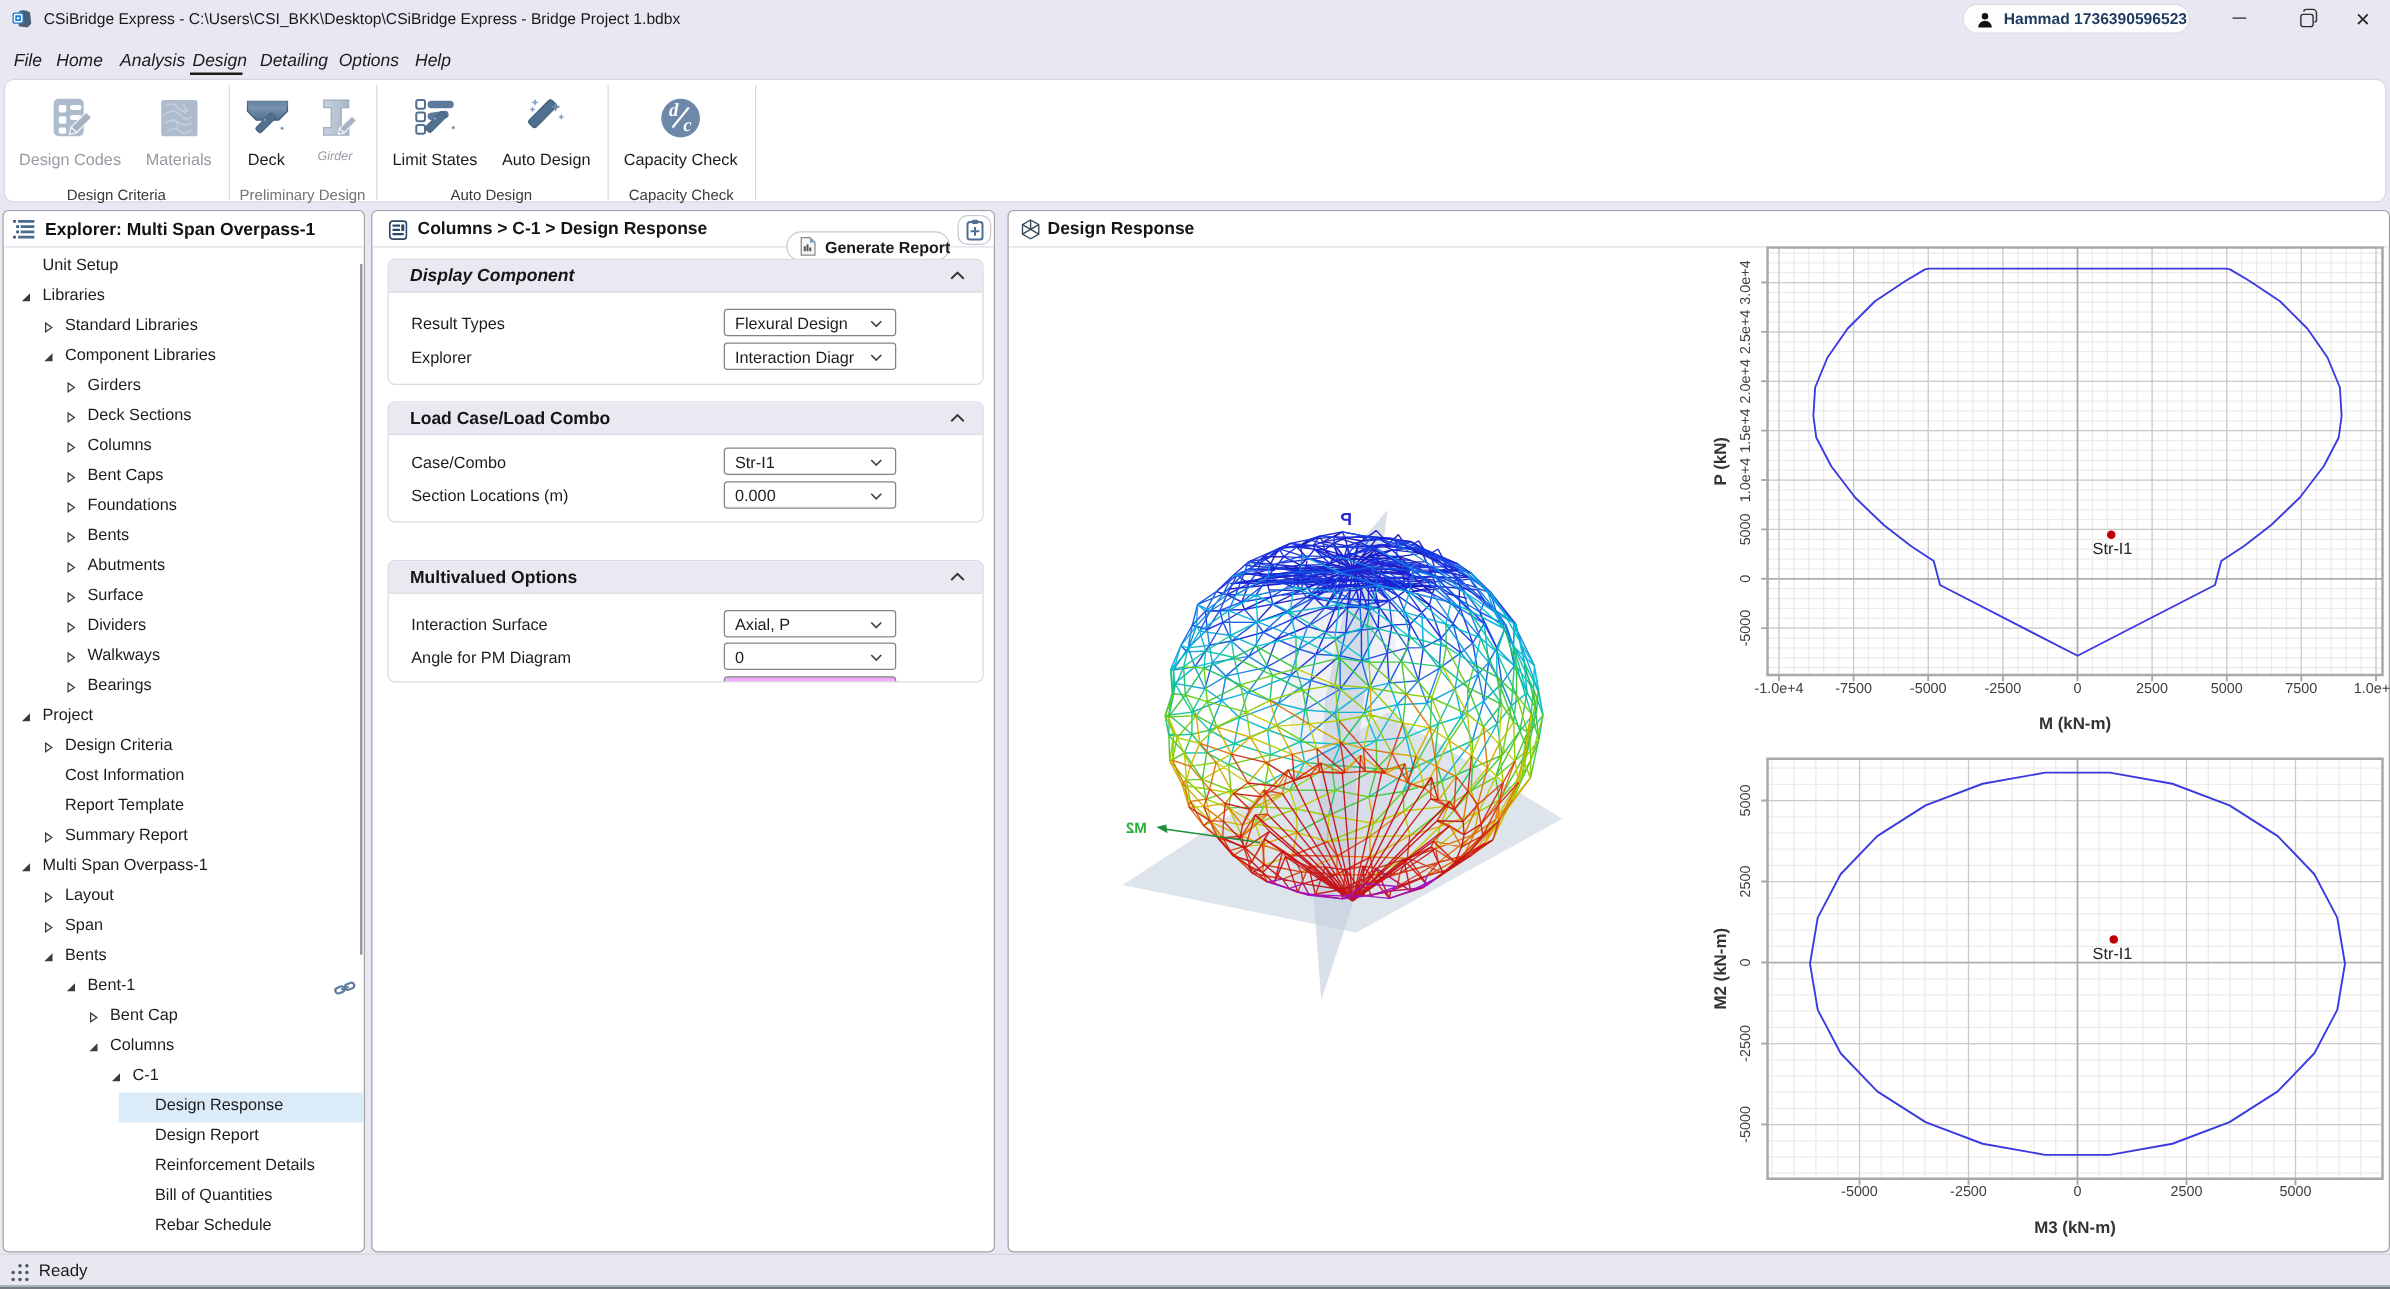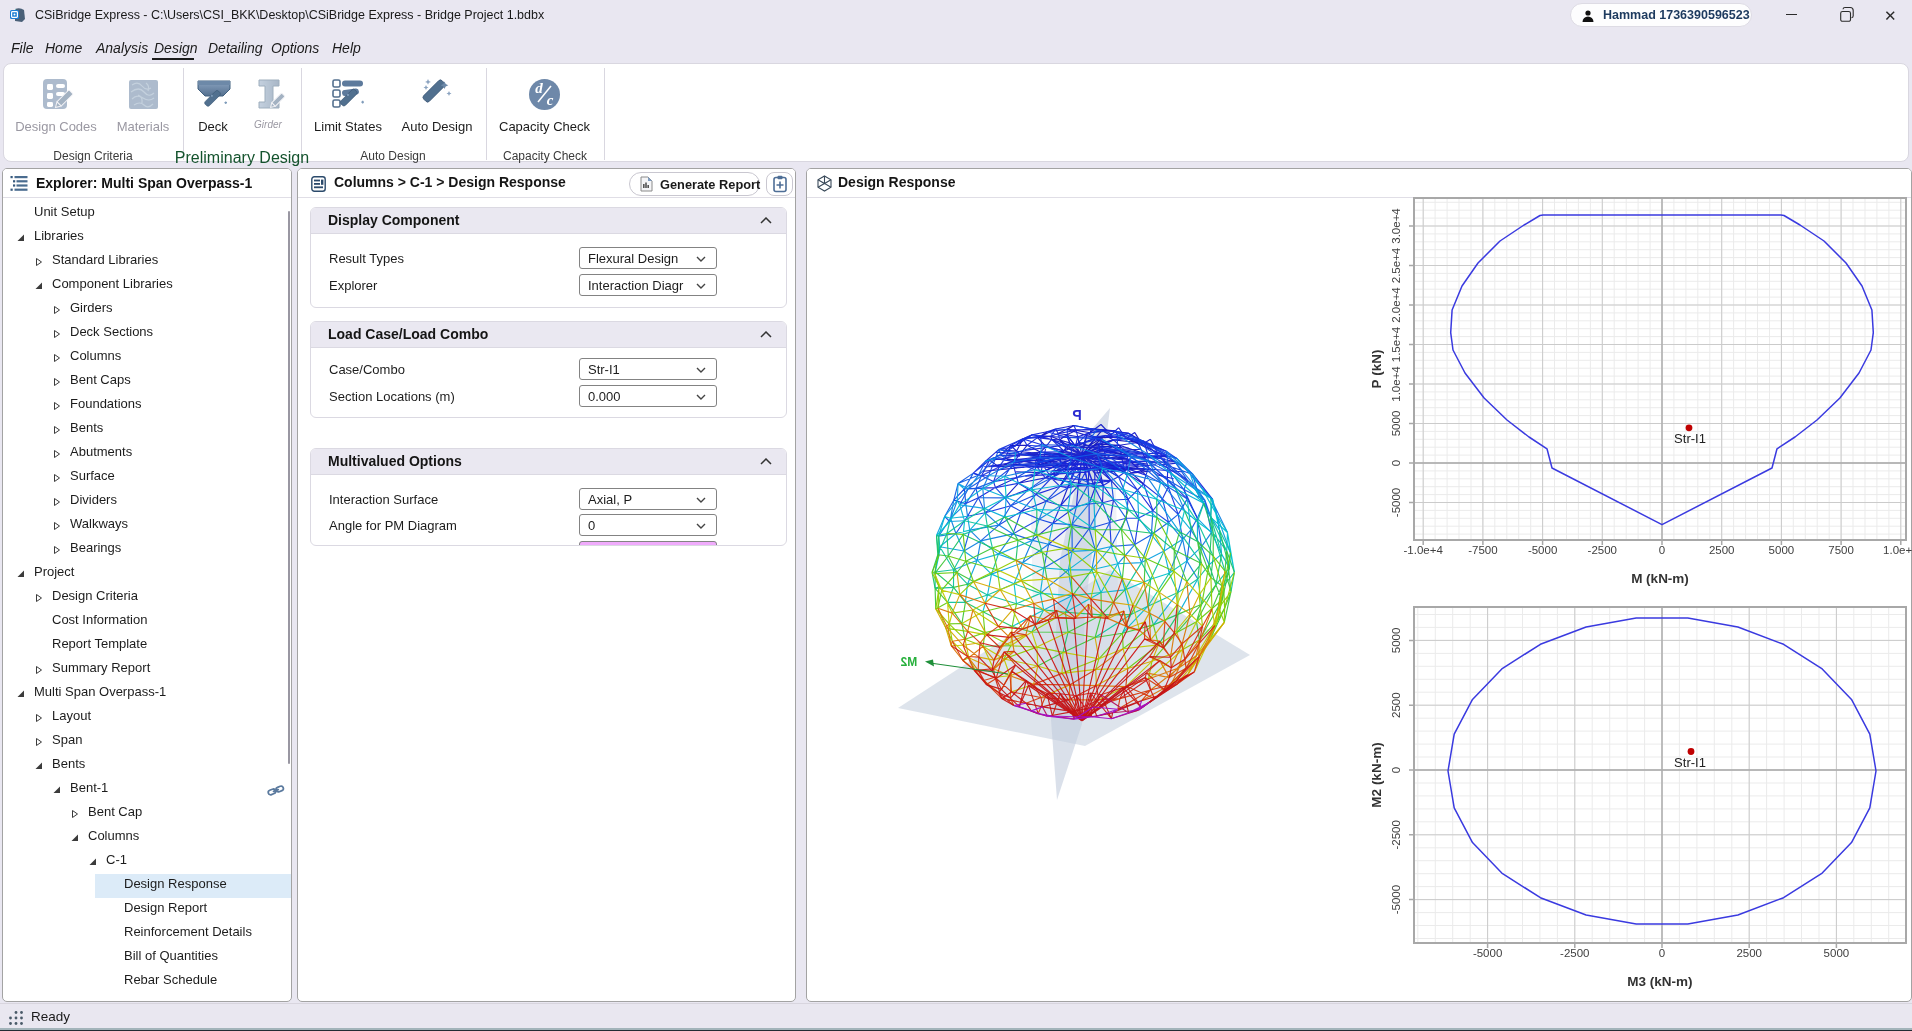--- a/index.html
+++ b/index.html
@@ -134,21 +134,21 @@
 <path d="M11 25 L24 9" stroke="#fff" stroke-width="1.6"></path>
 <text x="23" y="28" font-size="15" font-style="italic" font-weight="bold" fill="#fff" text-anchor="middle" font-family="Liberation Serif,serif">c</text>
 </g>
       </svg>
 <div style="font-size:13px;color:#1b1b1b;margin-top:3px;white-space:nowrap;">Capacity Check</div></div>
     <div style="position:absolute;left:179px;top:4px;width:1px;height:92px;background:#d9d7e0;"></div>
     <div style="position:absolute;left:297px;top:4px;width:1px;height:92px;background:#d9d7e0;"></div>
     <div style="position:absolute;left:482px;top:4px;width:1px;height:92px;background:#d9d7e0;"></div>
     <div style="position:absolute;left:600px;top:4px;width:1px;height:92px;background:#d9d7e0;"></div>
     <div style="position:absolute;left:9px;top:85px;width:160px;text-align:center;font-size:12px;color:#3a3a3a;">Design Criteria</div>
-    <div style="position:absolute;left:158px;top:85px;width:160px;text-align:center;font-size:16px;color:#14532d;">Preliminary Design</div>
+    <div style="position:absolute;left:158px;top:85px;width:160px;text-align:center;font-size:12px;color:#737373;">Preliminary Design</div>
     <div style="position:absolute;left:309px;top:85px;width:160px;text-align:center;font-size:12px;color:#3a3a3a;">Auto Design</div>
     <div style="position:absolute;left:461px;top:85px;width:160px;text-align:center;font-size:12px;color:#3a3a3a;">Capacity Check</div>
   </div>
 
 <div class="panel" style="left:2px;top:168px;width:290px;height:834px;">
   <div class="phead">
     <div style="position:absolute;left:7px;top:6px;"><svg width="20" height="18" viewBox="0 0 20 18">
 <g fill="#4a6c8f">
             <rect x="0.5" y="1" width="2.2" height="2.2" fill="#35587c"></rect>
             <rect x="4.5" y="1" width="13" height="2.2"></rect>
@@ -288,21 +288,21 @@
 <div class="panel" style="left:297px;top:168px;width:499px;height:834px;">
   <div class="phead">
     <div style="position:absolute;left:13px;top:7px;"><svg width="15" height="16" viewBox="0 0 15 16">
 <rect x="0.8" y="0.8" width="13.4" height="14.4" rx="2.5" fill="none" stroke="#2b4a6b" stroke-width="1.4"></rect>
 <rect x="3" y="3.6" width="6" height="1.8" fill="#2b4a6b"></rect>
           <rect x="3" y="7" width="6" height="1.8" fill="#2b4a6b"></rect>
 <rect x="3" y="10.4" width="9" height="1.8" fill="#2b4a6b"></rect>
           <rect x="10" y="3.6" width="2.4" height="5.2" fill="#2b4a6b"></rect>
         </svg></div>
     <div style="position:absolute;left:36px;top:5px;font-size:14px;font-weight:bold;color:#151515;">Columns &gt; C-1 &gt; Design Response</div>
-    <div style="position:absolute;left:331px;top:3px;width:131px;height:24px;border:1px solid #c9c7d0;border-radius:12px;background:#fff;">
+    <div style="position:absolute;left:331px;top:16px;width:131px;height:24px;border:1px solid #c9c7d0;border-radius:12px;background:#fff;">
        <div style="position:absolute;left:10px;top:3px;"><svg width="13" height="16" viewBox="0 0 13 16">
 <path d="M1 1 h7 l4 4 v10 h-11 z" fill="#f5f5f7" stroke="#8a8a8a" stroke-width="1"></path>
 <path d="M8 1 l4 4 h-4 z" fill="#7f9cc0"></path>
 <rect x="3" y="8" width="1.6" height="4" fill="#555"></rect>
             <rect x="5.2" y="6.5" width="1.6" height="5.5" fill="#555"></rect>
             <rect x="7.4" y="9" width="1.6" height="3" fill="#555"></rect>
           </svg></div>
        <div style="position:absolute;left:30px;top:4px;font-size:12.8px;font-weight:bold;color:#1a1a1a;white-space:nowrap;">Generate Report</div>
     </div>
     <div style="position:absolute;left:468px;top:3px;width:27px;height:24px;border:1px solid #c9c7d0;border-radius:8px;background:#fff;">
@@ -310,21 +310,21 @@
 <rect x="2" y="2.5" width="12" height="14" rx="2" fill="none" stroke="#4e6e96" stroke-width="1.6"></rect>
 <rect x="5.5" y="0.8" width="5" height="3.4" rx="1" fill="#4e6e96"></rect>
 <path d="M8 6.5 v7 M4.5 10 h7" stroke="#4e6e96" stroke-width="1.6"></path>
           </svg></div>
     </div>
   </div>
   <div style="position:relative;top:29px;left:-297px;top:-29px;">
   <div style="position:absolute;left:297px;top:29px;width:499px;height:805px;">
     <div style="position:relative;left:-297px;top:-168px;">
           <div style="position:absolute;left:309px;top:206px;width:477px;height:101px;border:1px solid #dbd9e2;border-radius:6px;background:#fff;overflow:hidden;">
-<div style="position:absolute;left:0;top:0;right:0;height:26px;background:#eae8f1;border-bottom:1px solid #dbd9e2;">
+<div style="position:absolute;left:0;top:0;right:0;height:26px;background:#eae8f1;border-bottom:1px solid #dbd9e2;font-style:italic;">
 <div style="position:absolute;left:17px;top:4px;font-size:14px;font-weight:bold;color:#151515;">Display Component</div>
 <svg style="position:absolute;right:14px;top:9px" width="12" height="7" viewBox="0 0 12 7">
                 <path d="M1 6 L6 1 L11 6" stroke="#333" stroke-width="1.5" fill="none"></path>
               </svg>
 </div>
             <div style="position:absolute;left:18px;top:43px;font-size:13px;color:#1c1c1c;white-space:nowrap;">Result Types</div>
             <div style="position:absolute;left:268px;top:39px;width:138px;height:22px;background:#fff;border:1px solid #838383;border-radius:3px;overflow:hidden;">
 <div style="position:absolute;left:8px;top:3px;font-size:13px;color:#1c1c1c;white-space:nowrap;">Flexural Design</div>
               <svg style="position:absolute;right:10px;top:8px" width="10" height="6" viewBox="0 0 10 6">
                 <path d="M1 1 L5 5 L9 1" stroke="#444" stroke-width="1.4" fill="none"></path>

